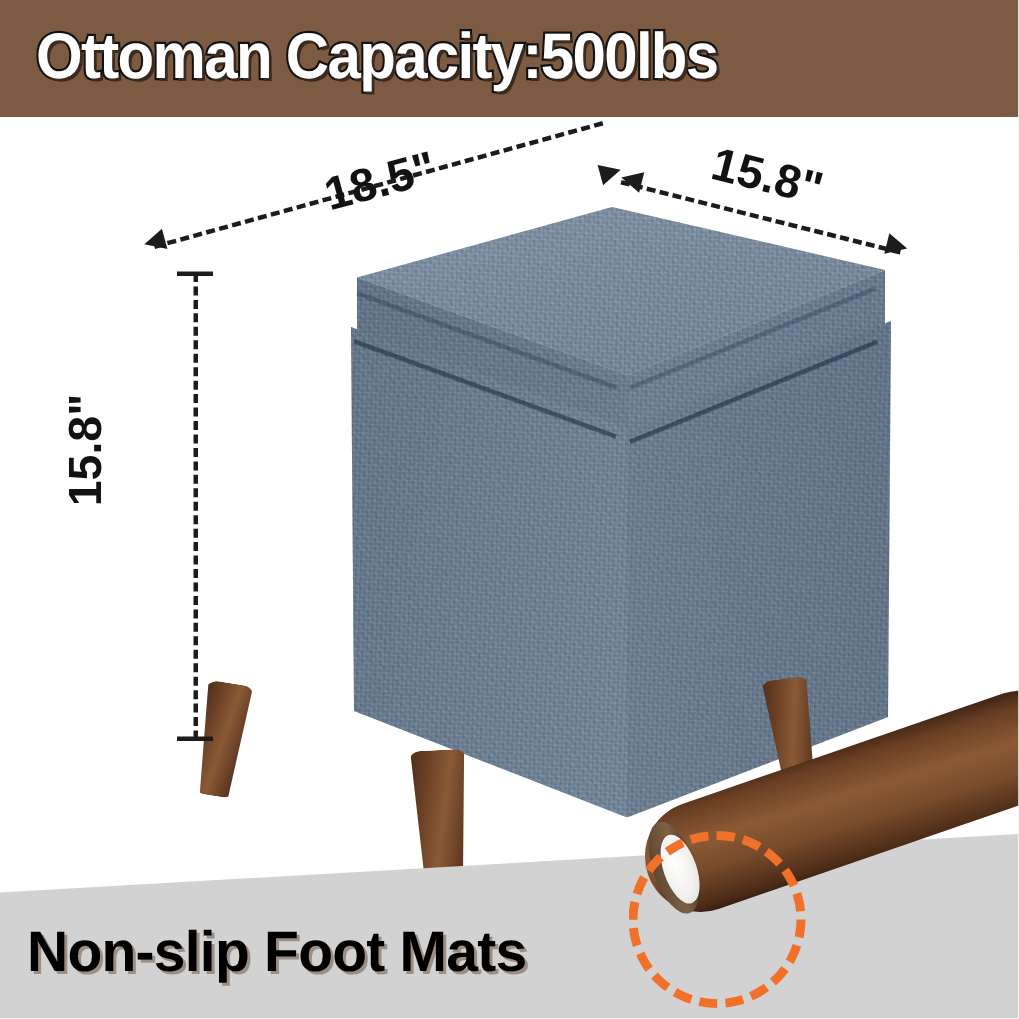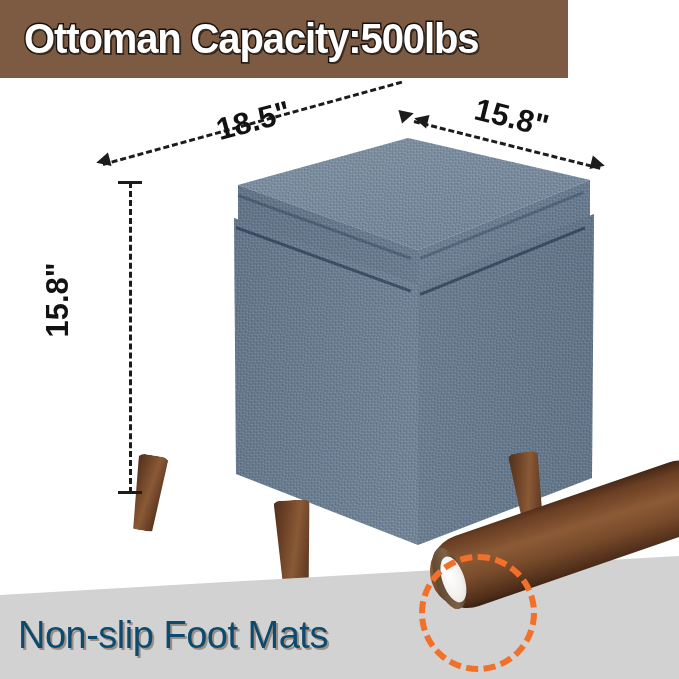--- a/index.html
+++ b/index.html
@@ -4,21 +4,21 @@
 <style>
   html,body{margin:0;padding:0;background:#fff;}
   body{
     width:679px;height:679px;overflow:hidden;position:relative;
     font-family:"Liberation Sans","DejaVu Sans",sans-serif;
   }
   #stage{position:absolute;left:0;top:0;width:679px;height:679px;background:#ffffff;overflow:hidden;}
 
   
   .top-banner{
-    position:absolute;left:0;top:0;width:568px;height:78px;
+    position:absolute;left:0;top:0;width:679px;height:78px;
     background:#7d5a42;
     z-index:30;
   }
   .top-banner-text{
     position:absolute;left:24px;top:13px;
     font-size:43px;line-height:50px;font-weight:bold;
     font-family:"Liberation Sans","DejaVu Sans",sans-serif;
     color:#ffffff;
     letter-spacing:-1.2px;
     transform:scaleX(0.93);
@@ -32,22 +32,22 @@
 
   
   .bottom-banner{
     position:absolute;left:0;top:0;width:679px;height:679px;
     background:#d2d2d2;
     z-index:22;
     clip-path:polygon(0 595px, 679px 556px, 679px 679px, 0 679px);
   }
   .bottom-banner-text{
     position:absolute;left:18px;top:612px;
-    font-size:38px;line-height:46px;font-weight:normal;
-    color:#0c4a6e;
+    font-size:38px;line-height:46px;font-weight:bold;
+    color:#000000;
     letter-spacing:-0.5px;
     white-space:nowrap;
     z-index:40;
     text-shadow:2px 2px 0 rgba(90,60,38,0.45);
     text-align:center;
   }
 
   
   .ottoman{
     position:absolute;left:0;top:0;width:679px;height:679px;z-index:10;

